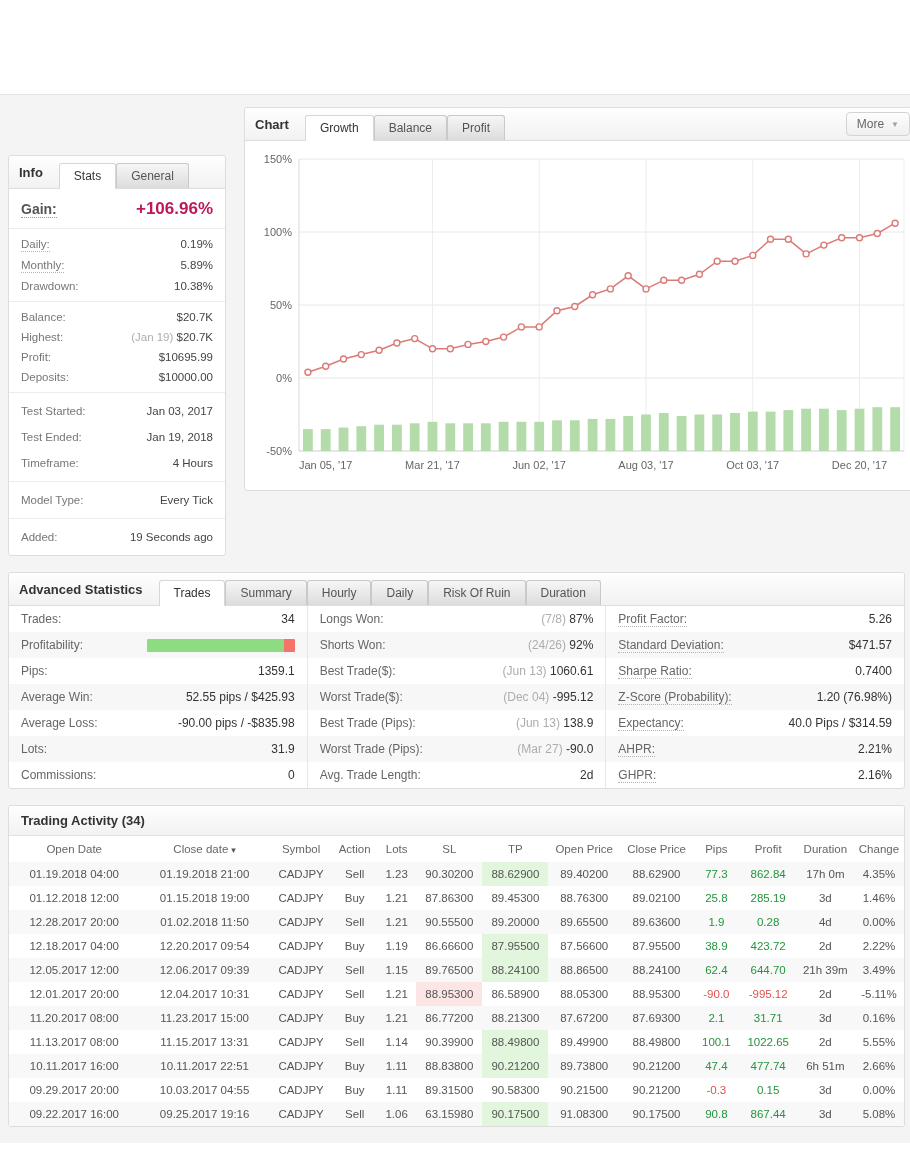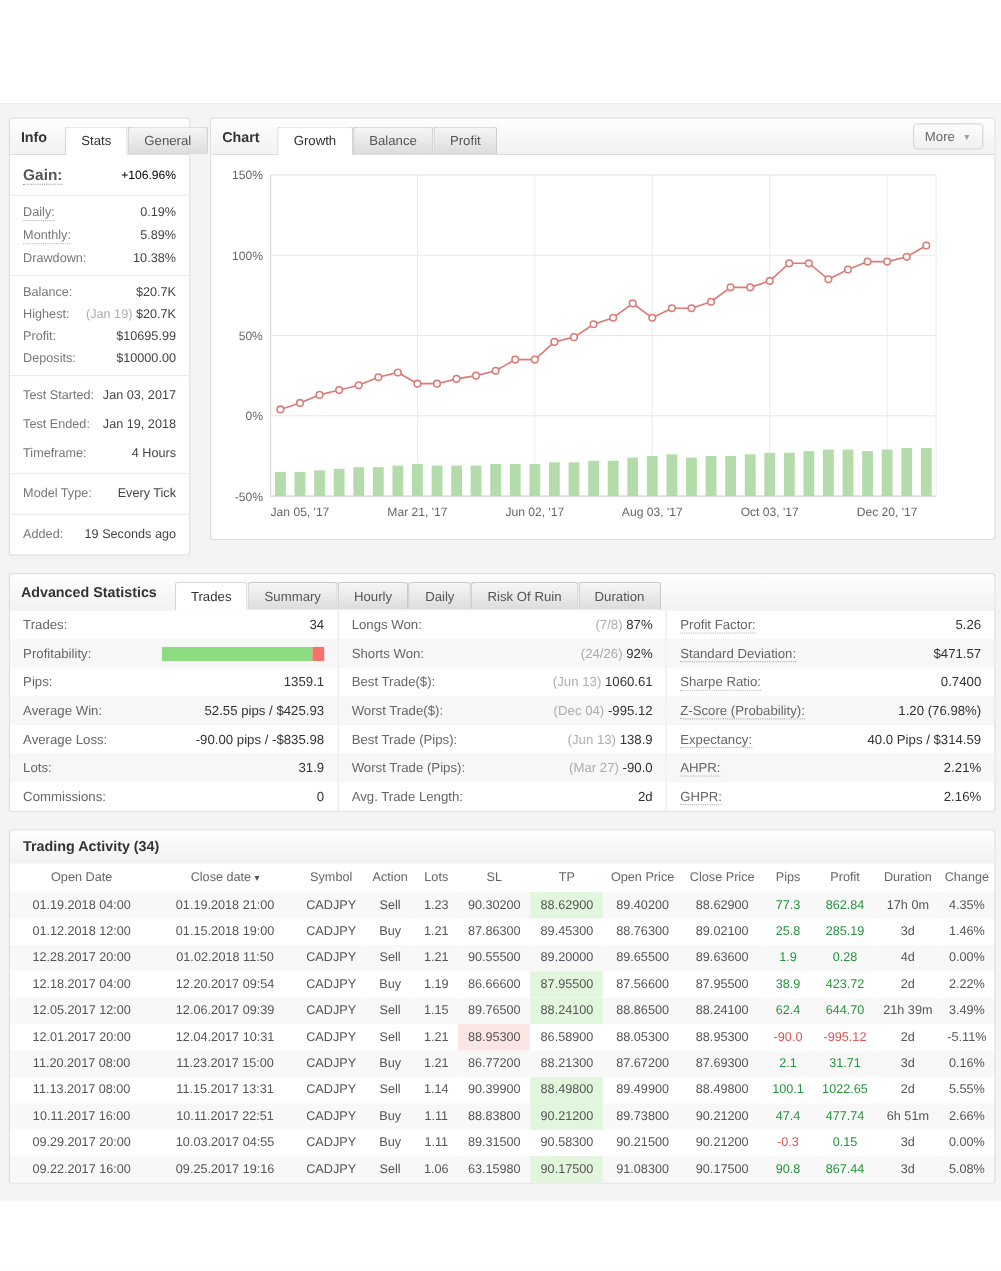--- a/index.html
+++ b/index.html
@@ -33,27 +33,27 @@
   .more-btn {
     margin-left: auto; display: flex; align-items: center; gap: 7px;
     padding: 4px 10px; font-size: 12px; color: #666; cursor: pointer;
     background: linear-gradient(#fdfdfd, #efefef);
     border: 1px solid #d4d4d4; border-radius: 4px;
   }
   .more-btn .chev { font-size: 8px; color: #a0a0a0; }
 
   
   .top-row { display: flex; gap: 18px; align-items: flex-start; }
-  .info-panel { width: 165px; flex: none; }
+  .info-panel { width: 218px; flex: none; margin-top: 48px; }
   .chart-panel { flex: 1; }
 
   
   .gain-row { display: flex; justify-content: space-between; align-items: center; padding: 10px 12px 9px; }
   .gain-lbl { font-size: 14px; font-weight: bold; color: #555; border-bottom: 1px dotted #9a9a9a; }
-  .gain-val { font-size: 11px; font-weight: normal; color: #000000; }
+  .gain-val { font-size: 17px; font-weight: bold; color: #be185d; }
   .info-group { border-top: 1px solid #ececec; padding: 5px 0; }
   .info-row { display: flex; justify-content: space-between; padding: 3px 12px; font-size: 11.5px; line-height: 14px; }
   .info-row.tall { padding: 6px 12px; }
   .info-row .lbl { color: #777; white-space: nowrap; }
   .info-row .lbl.u { border-bottom: 1px dotted #b5b5b5; }
   .info-row .val { color: #444; text-align: right; white-space: nowrap; }
   .muted { color: #adadad; }
   .green { color: #23953b; }
   .red { color: #dd5350; }
 

